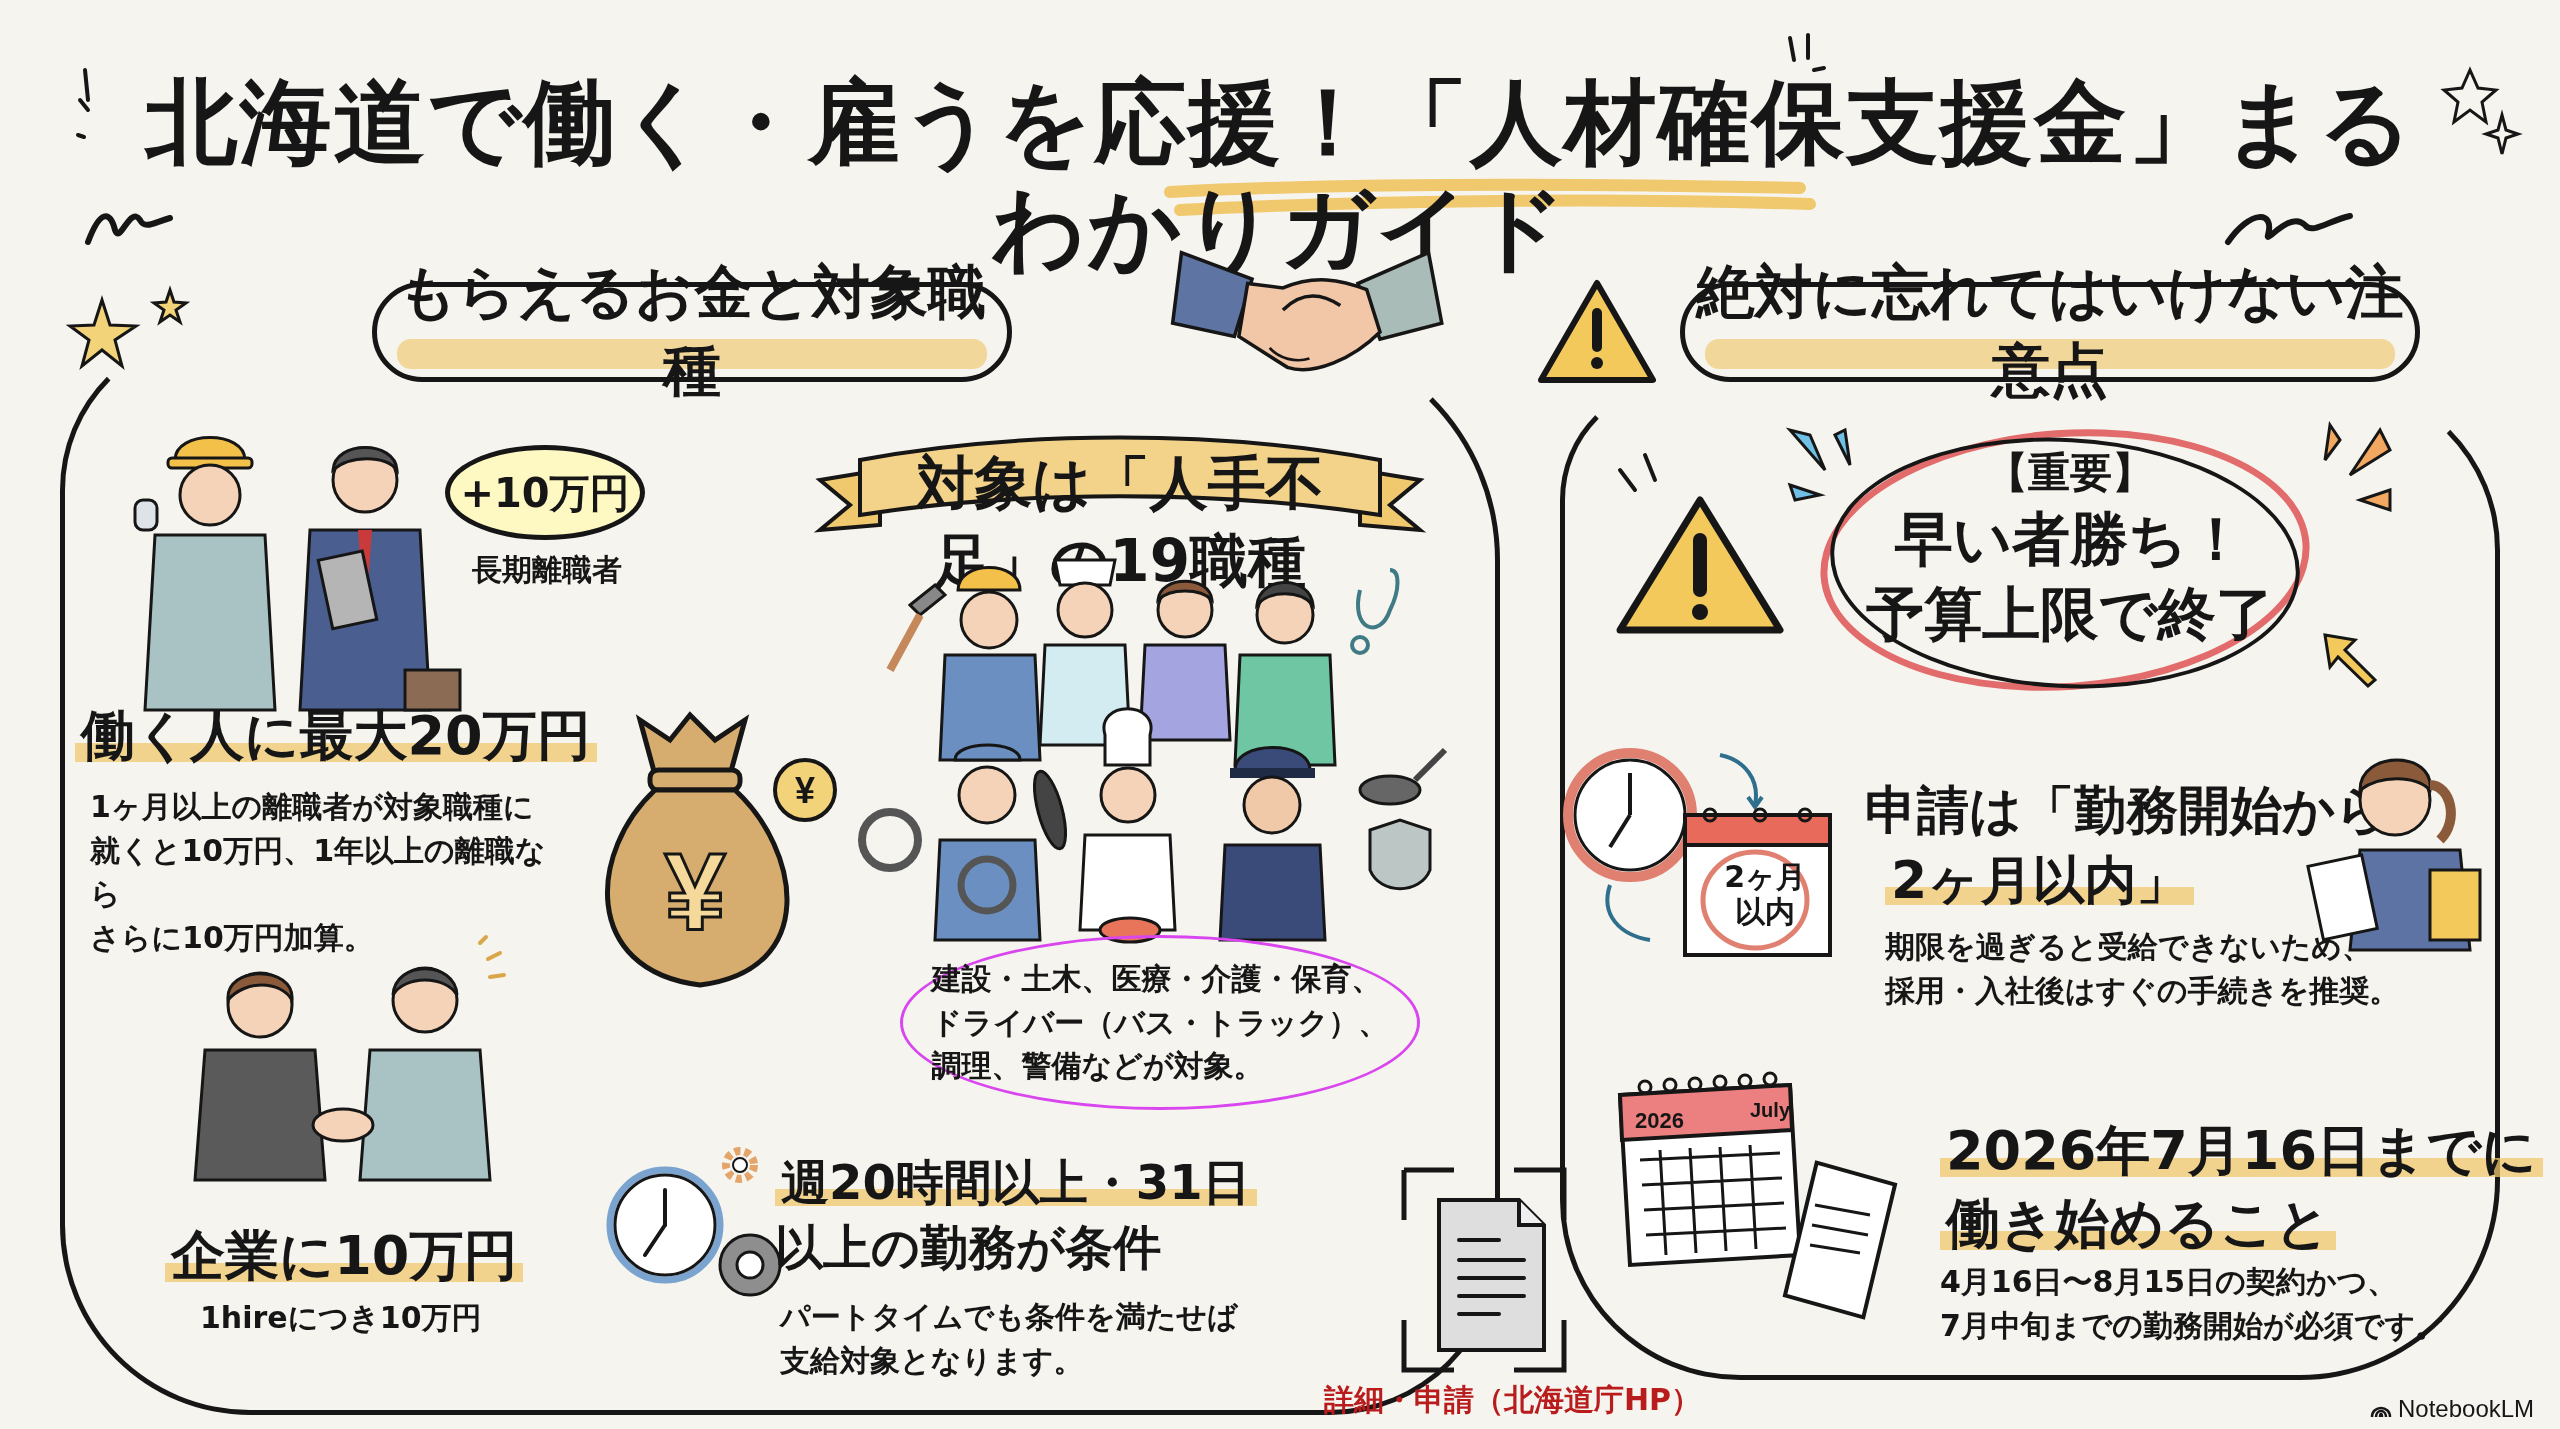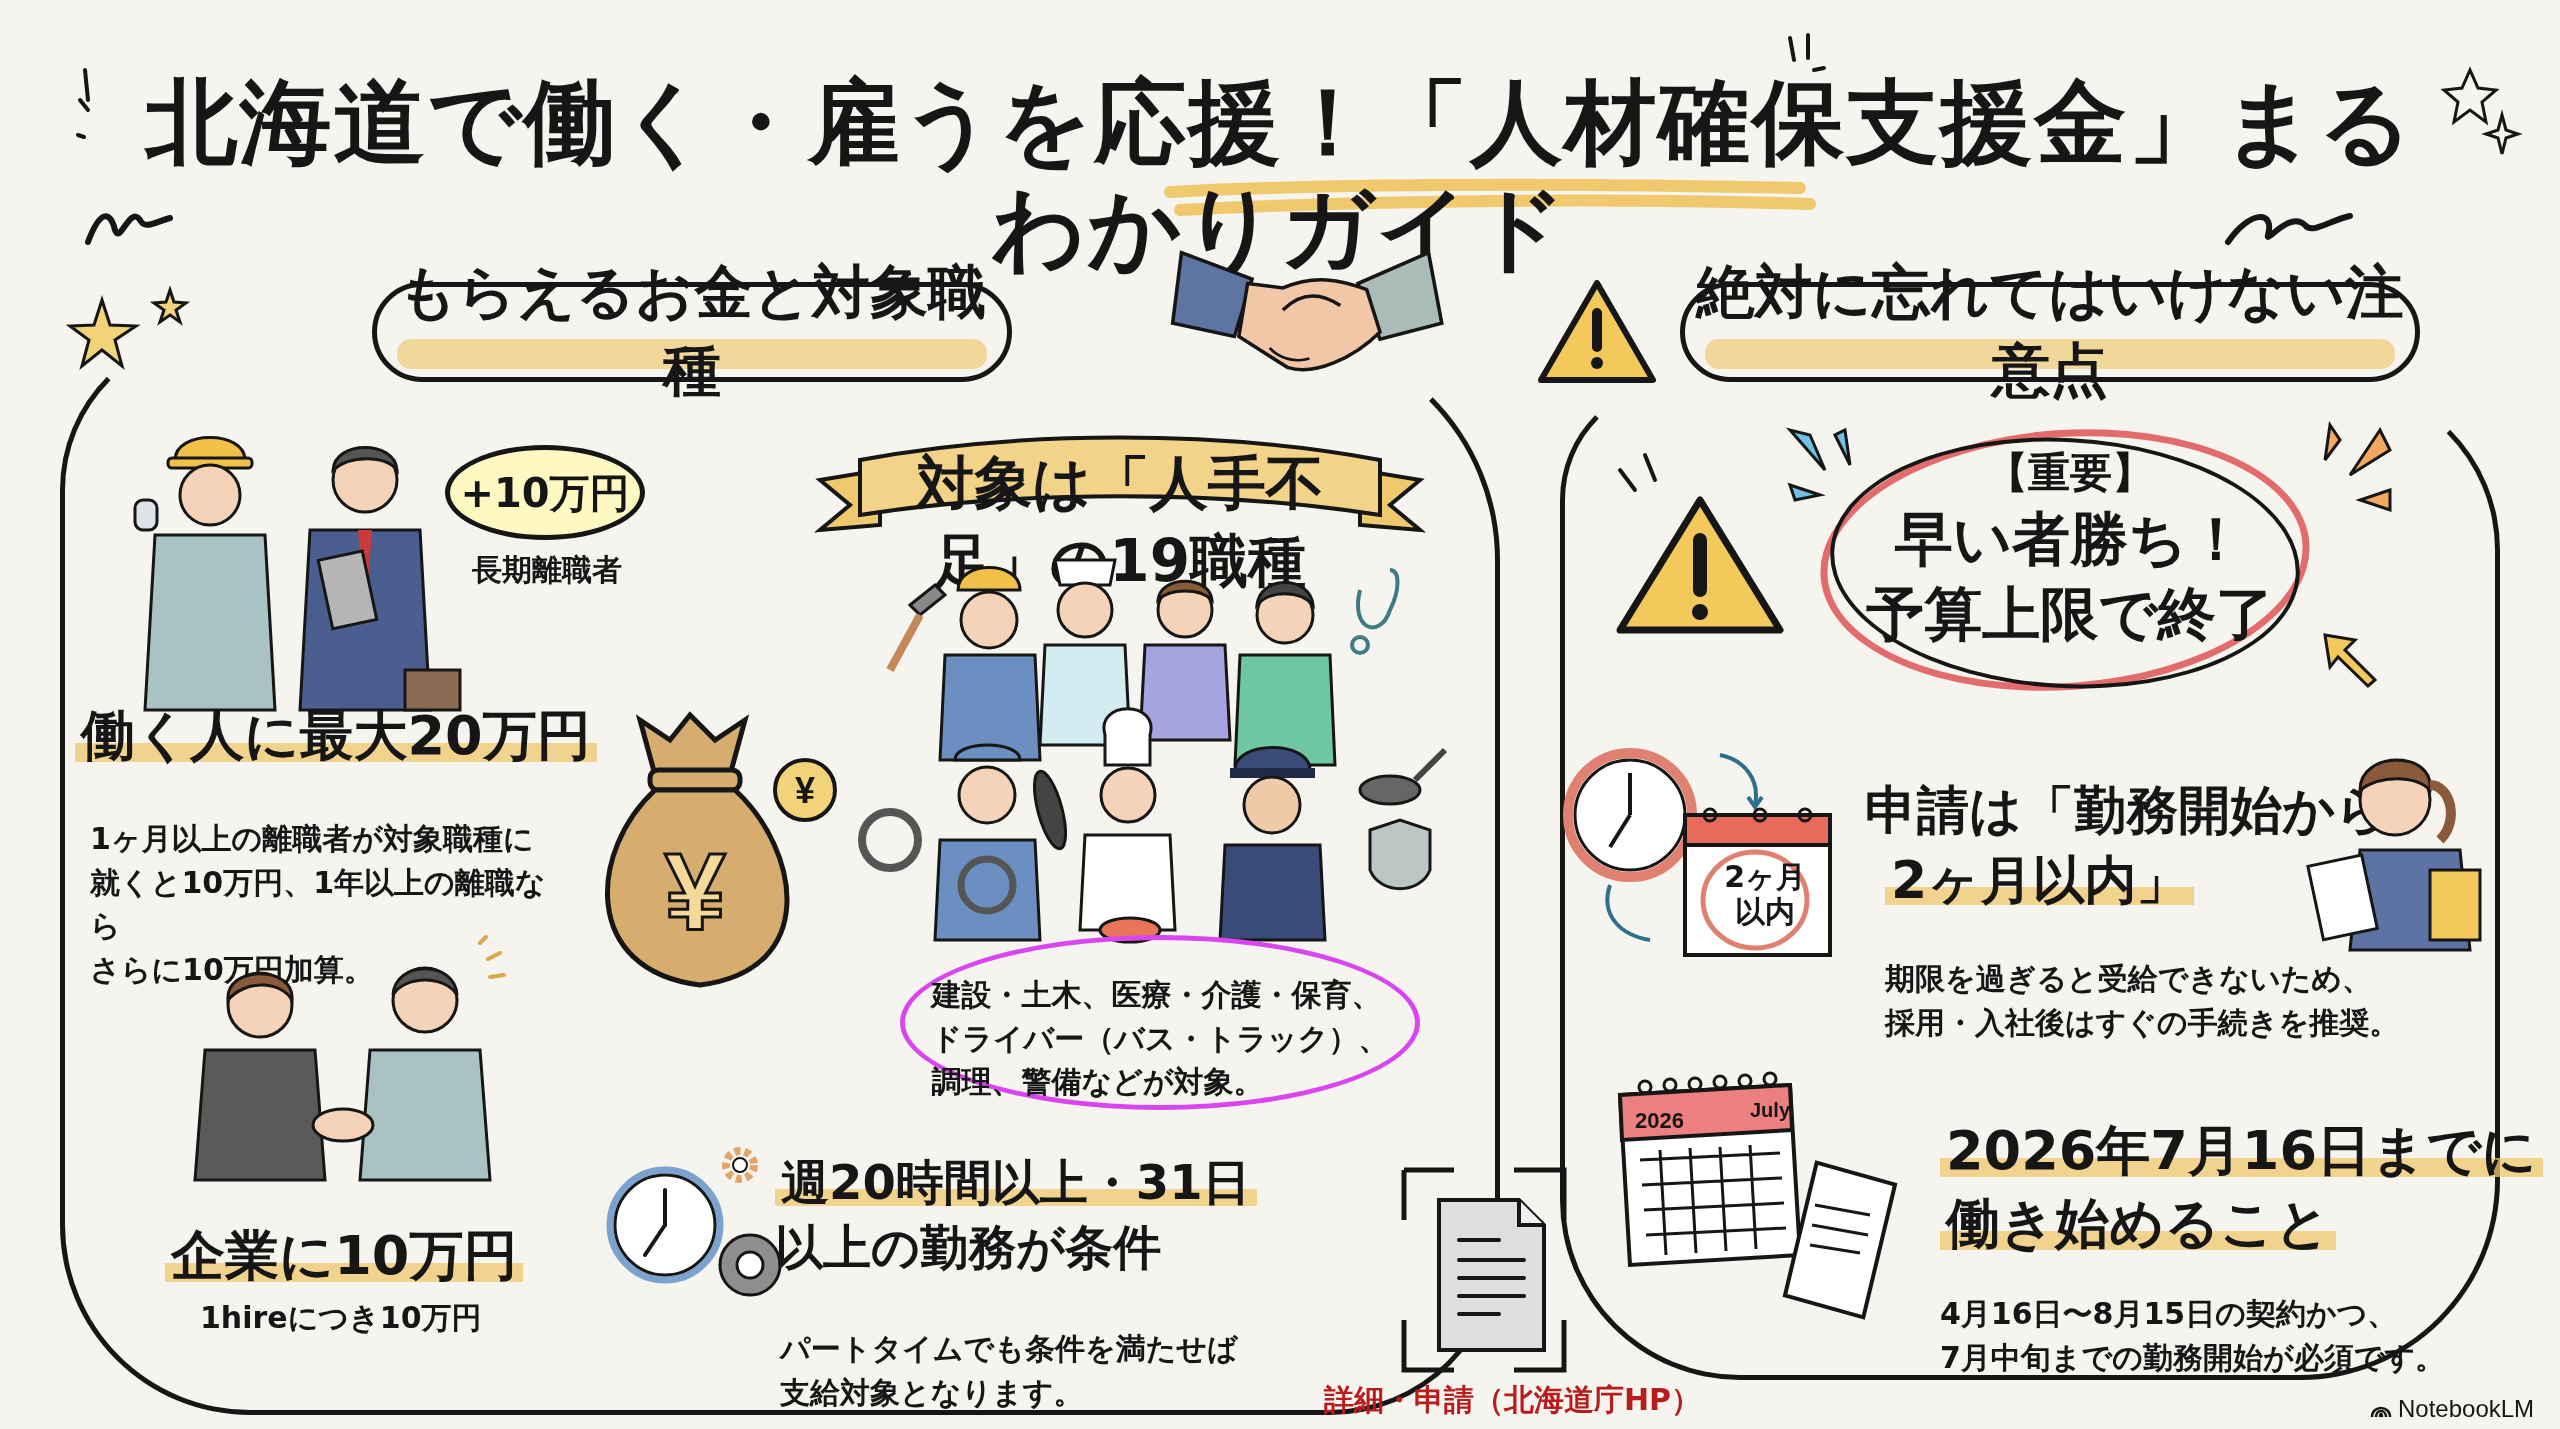--- a/index.html
+++ b/index.html
@@ -28,21 +28,21 @@
   #hdr-right { left: 1680px; top: 282px; width: 740px; height: 100px; }
 
   
   .panel { position: absolute; border: 5px solid #161616; }
   #panel-left { left: 60px; top: 330px; width: 1440px; height: 1085px; border-radius: 160px 230px 170px 190px; border-top-color: transparent; }
   #panel-right { left: 1560px; top: 380px; width: 940px; height: 1000px; border-radius: 120px 170px 200px 180px; border-top-color: transparent; }
 
   
   .h-big { font-size: 54px; font-weight: bold; line-height: 1.35; }
   .h-mid { font-size: 48px; font-weight: bold; line-height: 1.35; }
-  .body-txt { font-size: 30px; line-height: 1.45; font-weight: 600; margin-top: 32px; }
+  .body-txt { font-size: 30px; line-height: 1.45; font-weight: 600; }
   .small-txt { font-size: 28px; font-weight: 600; }
 
   
   .bubble { position: absolute; border: 5px solid #161616; border-radius: 50%; background: #f6f4ee; display:flex; align-items:center; justify-content:center; }
 
   
   #ribbon { left: 820px; top: 430px; width: 600px; height: 96px; }
   #ribbon-text { left: 860px; top: 445px; width: 520px; text-align: center; font-size: 58px; font-weight: bold; }
 
   .circle-red { position:absolute; border: 7px solid #e26b6b; border-radius: 50%; }
@@ -210,21 +210,21 @@
     <path d="M375 220 C375 190, 450 190, 450 220 Z" fill="#3a4b7a" stroke="#161616" stroke-width="3"></path>
     <rect x="370" y="218" width="85" height="10" fill="#1f2a45"></rect>
     <circle cx="412" cy="255" r="28" fill="#f0c9a8" stroke="#161616" stroke-width="3"></circle>
     <path d="M365 295 L460 295 L465 390 L360 390 Z" fill="#3a4b7a" stroke="#161616" stroke-width="3"></path>
     <ellipse cx="530" cy="240" rx="30" ry="14" fill="#666" stroke="#161616" stroke-width="3"></ellipse>
     <path d="M555 230 L585 200" stroke="#444" stroke-width="6"></path>
     <path d="M510 280 L540 270 L570 280 L570 320 C560 345, 520 345, 510 320 Z" fill="#bcc6c4" stroke="#161616" stroke-width="3"></path>
   </g>
 </svg>
 
-<div class="abs" style="left:900px;top:935px;width:520px;height:175px;border:5px solid #d946ef;border-radius:50%;display:flex;align-items:center;justify-content:center;">
+<div class="abs" style="left:900px;top:935px;width:520px;height:175px;border:3px solid #d946ef;border-radius:50%;display:flex;align-items:center;justify-content:center;">
   <div class="body-txt" style="font-size:30px;line-height:1.45;">
     <div>建設・土木、医療・介護・保育、</div>
     <div>ドライバー（バス・トラック）、</div>
     <div>調理、警備などが対象。</div>
   </div>
 </div>
 
 <svg style="left:600px;top:1160px;width:130px;height:130px" viewBox="0 0 130 130">
   <circle cx="65" cy="65" r="55" fill="#fff" stroke="#7aa4cf" stroke-width="7"></circle>
   <circle cx="65" cy="65" r="50" fill="none" stroke="#161616" stroke-width="3"></circle>

